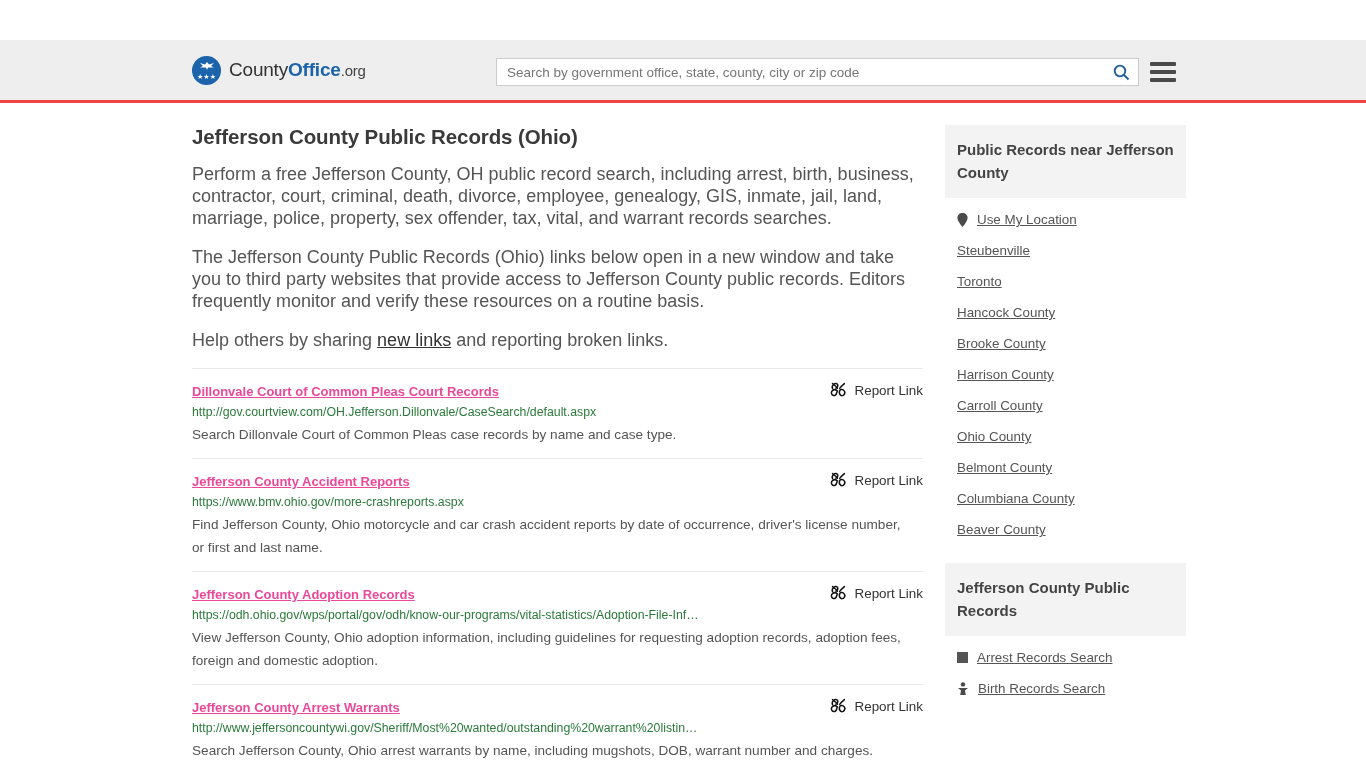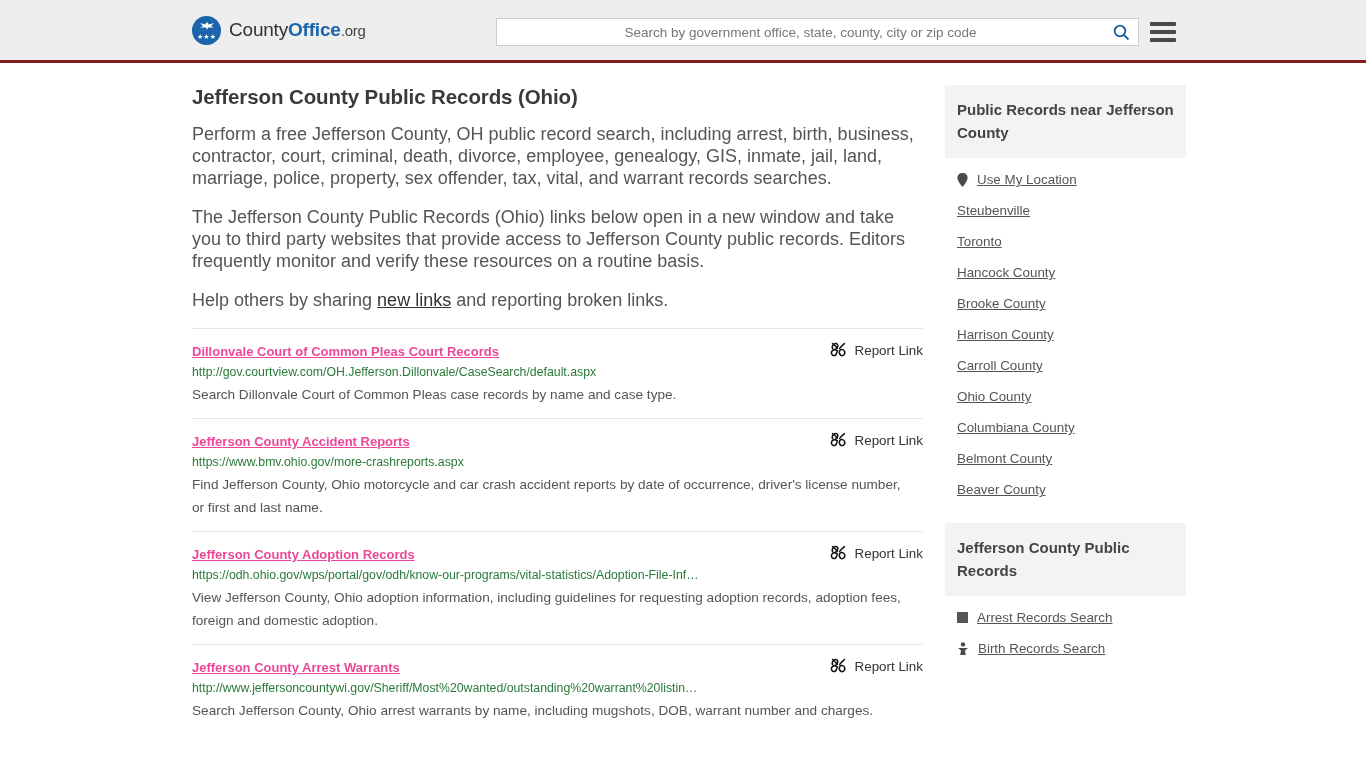--- a/index.html
+++ b/index.html
@@ -8,24 +8,25 @@
     width: 1366px; height: 768px;
     overflow: hidden;
     background: #ffffff;
     font-family: "Liberation Sans", sans-serif;
   }
 
   
   .header {
     height: 63px;
     background: #eeeeee;
-    border-bottom: 3px solid #7f1d1d;
+    border-bottom: 3px solid #ef4444;
     display: flex;
     align-items: center;
     position: relative;
+    margin-top: 40px;
   }
   .logo-wrap {
     display: flex;
     align-items: center;
     margin-left: 192px;
     text-decoration: none;
   }
   .logo-mark {
     width: 29px; height: 29px;
     border-radius: 50%;
@@ -75,21 +76,20 @@
   .search-input {
     border: none;
     outline: none;
     flex: 1;
     height: 26px;
     padding: 0 10px;
     font-size: 13.5px;
     color: #333;
     font-family: "Liberation Sans", sans-serif;
     background: transparent;
-    text-align: center;
   }
   .search-input::placeholder { color: #767676; }
   .search-btn {
     background: none; border: none; cursor: pointer;
     width: 34px; height: 26px;
     display: flex; align-items: center; justify-content: center;
     padding: 0;
   }
   .menu-btn {
     position: absolute;
@@ -362,24 +362,24 @@
       <li>
           <a href="#">Harrison County</a>
         </li>
       <li>
           <a href="#">Carroll County</a>
         </li>
       <li>
           <a href="#">Ohio County</a>
         </li>
       <li>
+          <a href="#">Belmont County</a>
+        </li>
+      <li>
           <a href="#">Columbiana County</a>
-        </li>
-      <li>
-          <a href="#">Belmont County</a>
         </li>
       <li>
           <a href="#">Beaver County</a>
         </li>
     </ul>
 
     <div class="side-panel-head second">Jefferson County Public Records</div>
     <ul class="side-list">
       <li class="first-item">
         <span class="sq-icon"></span>

